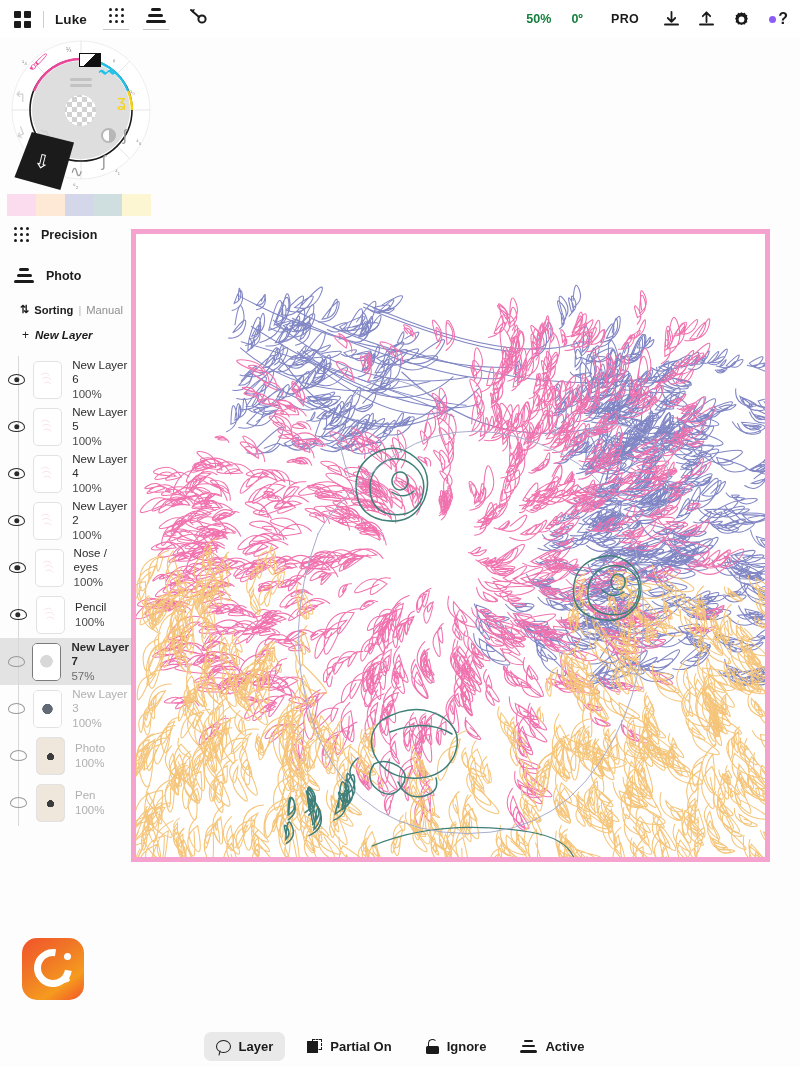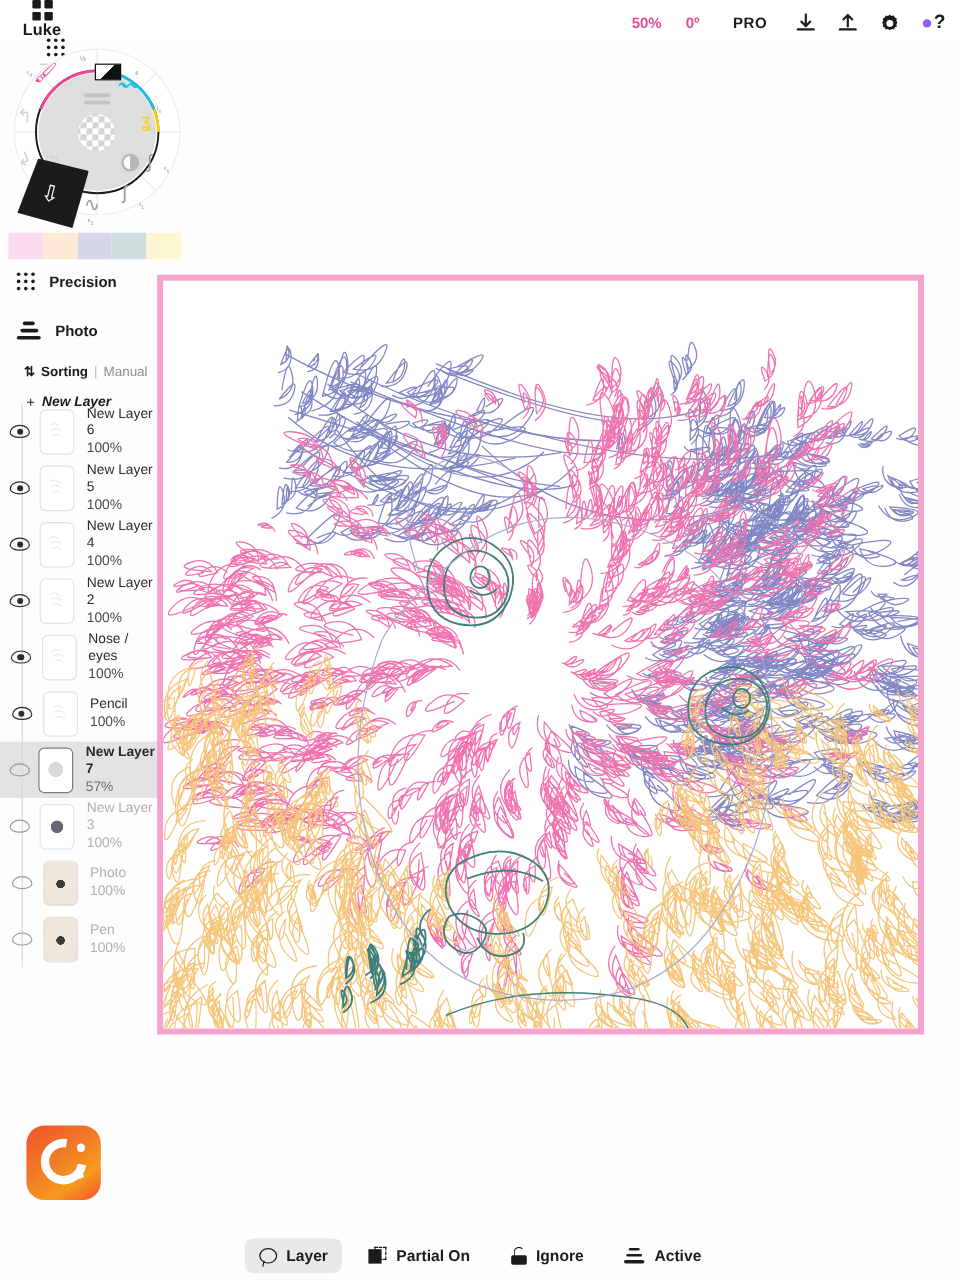--- a/index.html
+++ b/index.html
@@ -7,21 +7,21 @@
     width: 800px; height: 1067px;
     background: #ffffff;
     font-family: "Liberation Sans", sans-serif;
     overflow: hidden;
     -webkit-font-smoothing: antialiased;
   }
   #app { position: relative; width: 800px; height: 1067px; background: #fdfdfd; }
 
   
   .topbar { position: absolute; left: 0; top: 0; width: 800px; height: 38px; background: #ffffff; }
-  .tb-left { position: absolute; left: 14px; top: 0; height: 38px; display: flex; align-items: center; gap: 0; flex-direction: column; }
+  .tb-left { position: absolute; left: 14px; top: 0; height: 38px; display: flex; align-items: center; gap: 0; }
   .tb-right { position: absolute; right: 12px; top: 0; height: 38px; display: flex; align-items: center; gap: 0; }
 
   .icon-btn { display: flex; align-items: center; justify-content: center; cursor: pointer; }
 
   .grid4 { width: 17px; height: 17px; display: grid; grid-template-columns: 7px 7px; grid-template-rows: 7px 7px; gap: 3px; }
   .grid4 i { background: #1b1b1b; display: block; border-radius: 1px; }
 
   .divider-v { width: 1px; height: 17px; background: #cfcfcf; margin: 0 11px 0 12px; }
 
   .user-name { font-size: 13.5px; font-weight: 700; color: #1b1b1b; letter-spacing: .1px; }
@@ -31,21 +31,21 @@
 
   .dots9 { width: 15px; height: 15px; display: grid; grid-template-columns: repeat(3, 3px); grid-template-rows: repeat(3, 3px); gap: 3px; }
   .dots9 i { background: #1b1b1b; border-radius: 50%; display: block; }
 
   .layers-ic { width: 20px; height: 15px; display: flex; flex-direction: column; justify-content: space-between; align-items: center; }
   .layers-ic i { display: block; background: #1b1b1b; border-radius: 2px; height: 3px; }
   .layers-ic i:nth-child(1) { width: 10px; }
   .layers-ic i:nth-child(2) { width: 15px; }
   .layers-ic i:nth-child(3) { width: 20px; }
 
-  .tb-val { font-size: 12.5px; font-weight: 700; color: #ec4899; margin-left: 20px; }
+  .tb-val { font-size: 12.5px; font-weight: 700; color: #15803d; margin-left: 20px; }
   .tb-val.first { margin-left: 0; }
   .pro-badge { font-size: 12.5px; font-weight: 700; color: #1b1b1b; margin-left: 28px; letter-spacing: .4px; }
 
   .help-wrap { margin-left: 19px; display: flex; align-items: center; }
   .help-dot { width: 7px; height: 7px; border-radius: 50%; background: #8b5cf6; margin-right: 2px; }
   .help-q { font-size: 16px; font-weight: 700; color: #1b1b1b; line-height: 1; }
 
   
   .wheel-area { position: absolute; left: 0px; top: 38px; width: 155px; height: 152px; }
   .wheel-outer { position: absolute; left: 11px; top: 2px; width: 140px; height: 140px; border-radius: 50%; background: #ffffff; }
@@ -95,21 +95,21 @@
   .sort-ic { font-size: 11px; color: #1b1b1b; font-weight: 700; }
   .sort-lbl { font-size: 11.2px; font-weight: 700; color: #1b1b1b; }
   .sort-sep { font-size: 11.2px; color: #b9b9b9; }
   .sort-val { font-size: 11.2px; color: #8f8f8f; }
 
   .newlayer-row { position: absolute; left: 22px; top: 328px; display: flex; align-items: center; gap: 6px; }
   .plus { font-size: 12px; color: #1b1b1b; }
   .newlayer-lbl { font-size: 11.5px; font-weight: 700; color: #1b1b1b; font-style: italic; }
 
   
-  .layer-list { position: absolute; left: 0; top: 336px; width: 132px; }
+  .layer-list { position: absolute; left: 0; top: 356px; width: 132px; }
   .layer-item { position: relative; height: 47px; display: flex; align-items: center; }
   .layer-item.selected { background: #e3e3e3; }
   .eye-col { width: 36px; display: flex; align-items: center; justify-content: center; position: relative; z-index: 2; }
   .rail { position: absolute; left: 17.5px; top: 0; bottom: 0; width: 1px; background: #d8d8d8; z-index: 1; }
 
   .eye { width: 17px; height: 11px; position: relative; }
   .eye .lid { position: absolute; inset: 0; border: 1.6px solid #2b2b2b; border-radius: 50% 50% 50% 50% / 58% 58% 42% 42%; }
   .eye .pupil { position: absolute; left: 50%; top: 50%; transform: translate(-50%,-50%); width: 5.4px; height: 5.4px; border-radius: 50%; background: #2b2b2b; }
   .eye.off .lid { border-color: #9a9a9a; border-width: 1.4px; }
 

